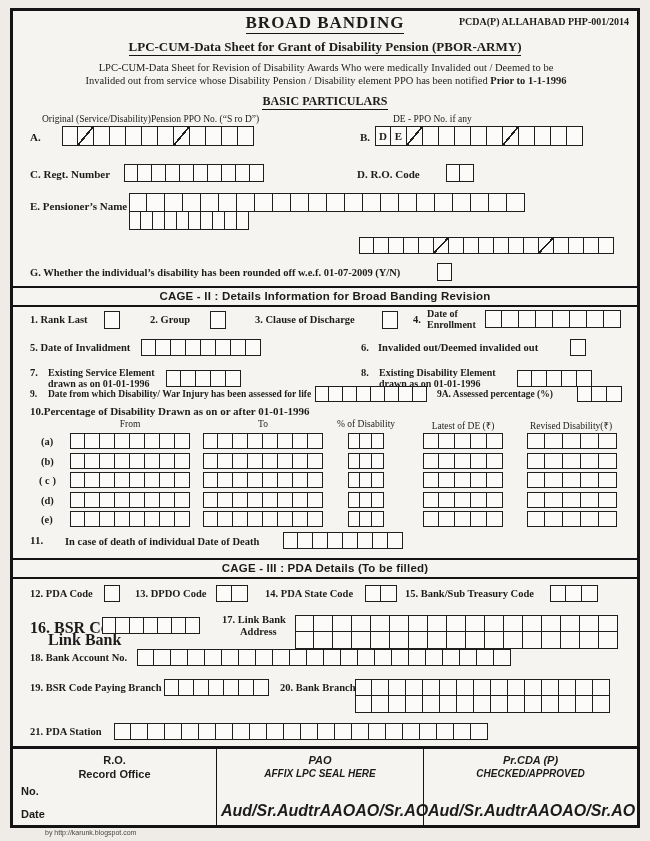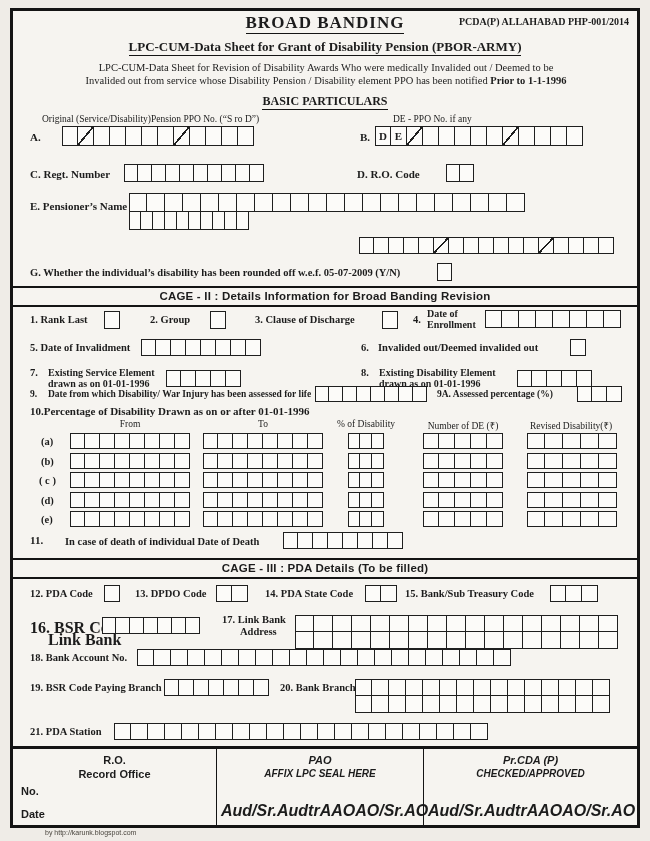--- a/index.html
+++ b/index.html
@@ -177,21 +177,21 @@
       <span class="c"></span>
       <span class="c"></span>
       <span class="c"></span>
       <span class="c slash"></span>
       <span class="c"></span>
       <span class="c"></span>
       <span class="c"></span>
       <span class="c"></span>
     </div>
 
-  <div class="abs lbl" style="left:17px;top:256px;">G. Whether the individual’s disability has been rounded off w.e.f. 05-07-2009 (Y/N)</div>
+  <div class="abs lbl" style="left:17px;top:256px;">G. Whether the individual’s disability has been rounded off w.e.f. 01-07-2009 (Y/N)</div>
   <div class="abs cells w15 h18" style="left:424px;top:252px;">
       <span class="c"></span>
     </div>
 
   <div class="abs bar" style="top:275px;">CAGE - II : Details Information for Broad Banding Revision</div>
 
   <div class="abs lbl" style="left:17px;top:303px;">1. Rank Last</div>
   <div class="abs cells w16 h18" style="left:91px;top:300px;">
       <span class="c"></span>
     </div>
@@ -277,21 +277,21 @@
   <div class="abs cells w15 h16" style="left:564px;top:375px;">
       <span class="c"></span>
       <span class="c"></span>
       <span class="c"></span>
     </div>
 
   <div class="abs lbl" style="left:17px;top:394px;font-size:11px;">10.Percentage of Disability Drawn as on or after 01-01-1996</div>
   <div class="abs lbl-xs ctr" style="left:57px;top:408px;width:120px;">From</div>
   <div class="abs lbl-xs ctr" style="left:190px;top:408px;width:120px;">To</div>
   <div class="abs lbl-xs ctr" style="left:308px;top:408px;width:90px;">% of Disability</div>
-  <div class="abs lbl-xs ctr" style="left:400px;top:408px;width:100px;">Number of DE (₹)</div>
+  <div class="abs lbl-xs ctr" style="left:400px;top:408px;width:100px;">Latest of DE (₹)</div>
   <div class="abs lbl-xs ctr" style="left:502px;top:408px;width:112px;">Revised Disability(₹)</div>
 
   <div class="abs" style="left:0;top:422px;width:621px;">
     <div style="position:relative;height:19.5px;">
       <span class="abs lbl" style="left:28px;top:3px;">(a)</span>
       <span class="abs cells w15 h16" style="left:57px;top:0;">
           <span class="c"></span>
           <span class="c"></span>
           <span class="c"></span>
           <span class="c"></span>

